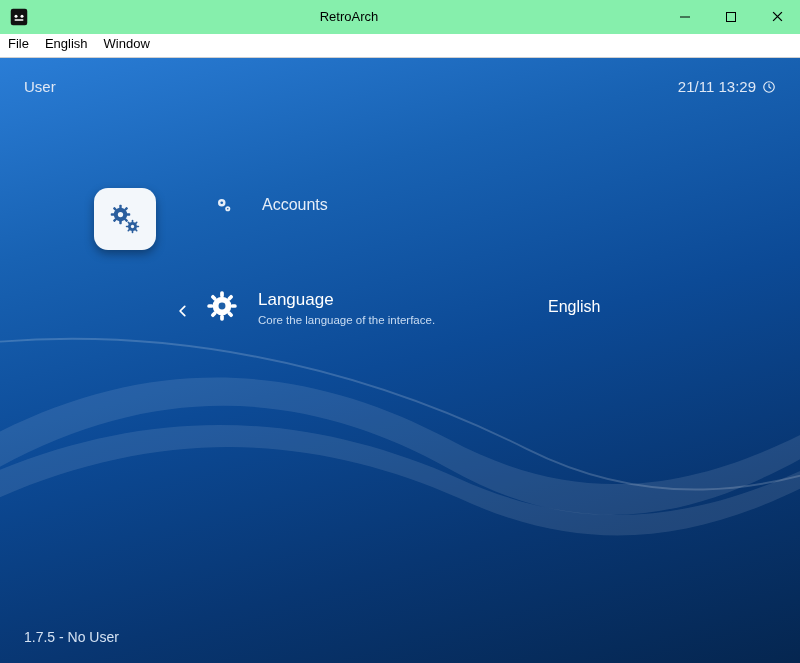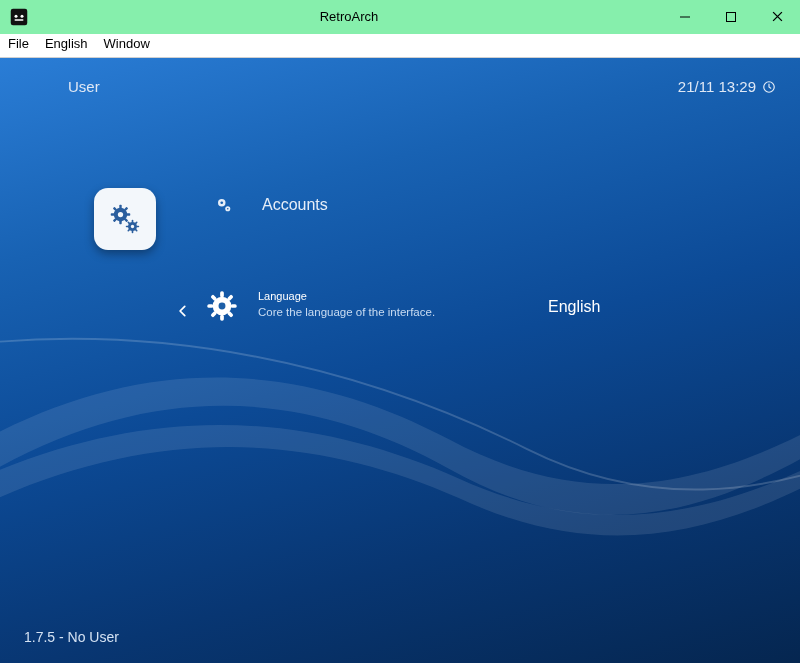--- a/index.html
+++ b/index.html
@@ -69,21 +69,20 @@
     pointer-events: none;
   }
 
   
   .xmb-header {
     position: absolute;
     top: 20px; left: 24px; right: 24px;
     display: flex; align-items: center;
     font-size: 15px;
     color: #dfe8f5;
-    margin-left: 44px;
   }
   .xmb-header .spacer { flex: 1; }
   .xmb-header .clock { display: flex; align-items: center; gap: 6px; }
 
   
   .category-tile {
     position: absolute;
     left: 94px; top: 130px;
     width: 62px; height: 62px;
     background: #f3f7fb;
@@ -119,21 +118,21 @@
   .sel-icon {
     position: absolute;
     left: 206px; top: 232px;
     color: #fff;
   }
   .sel-block {
     position: absolute;
     left: 258px; top: 232px;
     color: #fff;
   }
-  .sel-block .label { font-size: 11px; font-weight: 500; }
+  .sel-block .label { font-size: 17px; font-weight: 500; }
   .sel-block .desc  { font-size: 11.5px; color: #c9dcf2; margin-top: 4px; }
   .sel-value {
     position: absolute;
     left: 548px; top: 240px;
     color: #fff;
     font-size: 16px;
   }
 
   
   .footer {

